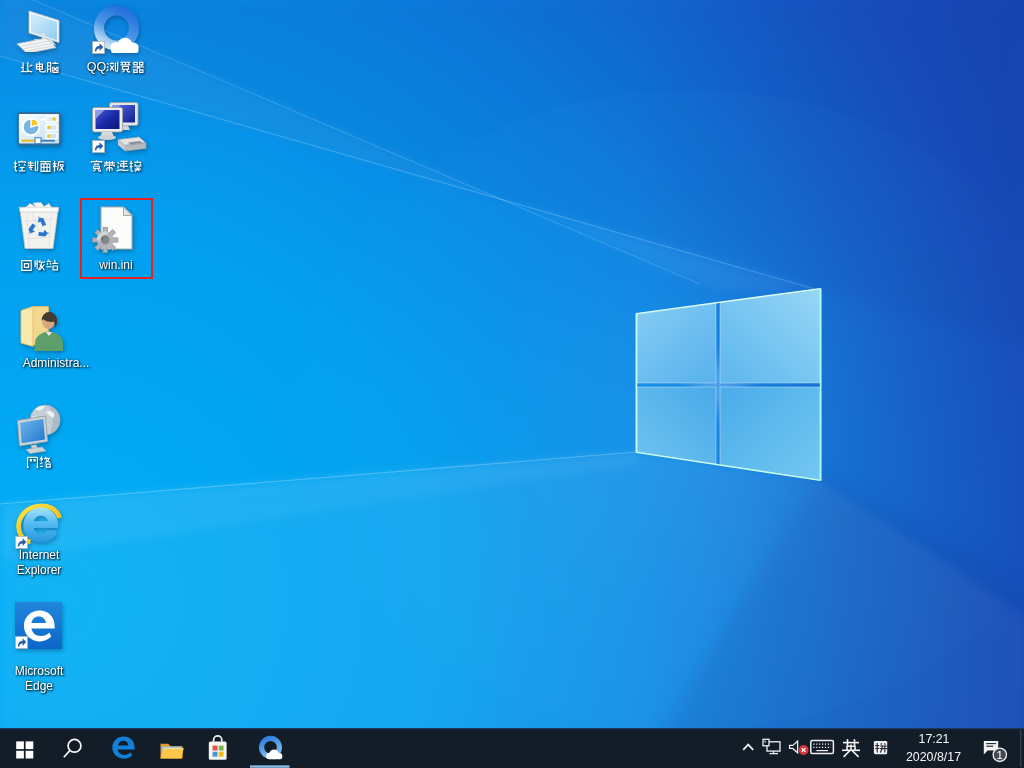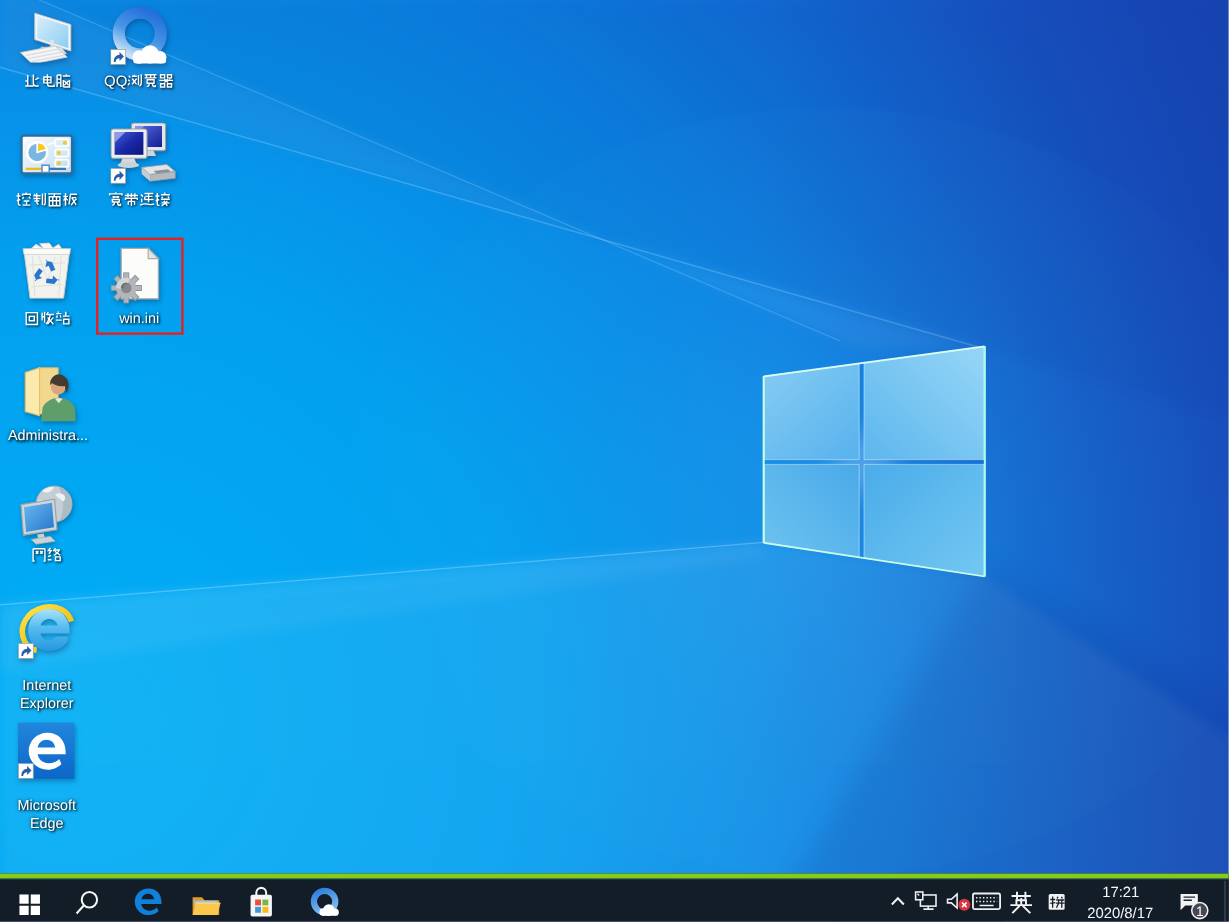--- a/index.html
+++ b/index.html
@@ -1,25 +1,25 @@
 <!DOCTYPE html>
 <html><head>
 <meta charset="utf-8">
 <style>
   html,body{margin:0;padding:0;width:1024px;height:768px;overflow:hidden;
     font-family:"Liberation Sans",sans-serif;}
-  #desk{position:relative;width:836px;height:768px;background:#8b5cf6;}
+  #desk{position:relative;width:836px;height:768px;background:#ef4444;}
   #wall{position:absolute;left:0;top:0;}
   .lbl{position:absolute;width:76px;text-align:center;color:#fff;font-size:12px;line-height:15px;
     text-shadow:1px 1px 2px rgba(0,0,0,.95),0 0 3px rgba(0,0,0,.6);letter-spacing:0;}
   .cjk{filter:drop-shadow(1px 1px 1px rgba(0,0,0,.85));vertical-align:middle;}
   #desk>svg.ic{filter:drop-shadow(1px 2px 2px rgba(0,25,55,.33));}
   #redbox{position:absolute;left:79.5px;top:198px;width:69px;height:77px;border:2.5px solid #e32222;}
   #taskbar{position:absolute;left:0;top:728px;width:1024px;height:40px;background:#121d28;
-    border-top:5px solid #84cc16;box-sizing:border-box;}
+    border-top:1px solid #84cc16;box-sizing:border-box;}
 </style>
 </head>
 <body>
 <div id="desk">
 <svg id="wall" width="1024" height="768" viewBox="0 0 1024 768">
   <defs>
     <radialGradient id="bg" gradientUnits="userSpaceOnUse" cx="60" cy="600" r="1250">
       <stop offset="0" stop-color="#00aef6"></stop>
       <stop offset="0.30" stop-color="#03a0ef"></stop>
       <stop offset="0.55" stop-color="#0b7fe0"></stop>
@@ -511,27 +511,27 @@
         <use href="#c-jie" fill="none" stroke="#fff" stroke-width="9"></use>
       </svg></div>
 <div class="lbl" style="left:1px;top:257.5px"><svg class="cjk" width="13" height="13" viewBox="0 0 100 100">
         <use href="#c-hui" fill="none" stroke="#fff" stroke-width="9"></use>
       </svg><svg class="cjk" width="13" height="13" viewBox="0 0 100 100">
         <use href="#c-shou" fill="none" stroke="#fff" stroke-width="9"></use>
       </svg><svg class="cjk" width="13" height="13" viewBox="0 0 100 100">
         <use href="#c-zhan" fill="none" stroke="#fff" stroke-width="9"></use>
       </svg></div>
 <div class="lbl" style="left:78px;top:257.5px">win.ini</div>
-<div class="lbl" style="left:2px;top:356px">Administra...</div>
+<div class="lbl" style="left:18px;top:356px">Administra...</div>
 <div class="lbl" style="left:1px;top:455px"><svg class="cjk" width="13" height="13" viewBox="0 0 100 100">
         <use href="#c-wang" fill="none" stroke="#fff" stroke-width="9"></use>
       </svg><svg class="cjk" width="13" height="13" viewBox="0 0 100 100">
         <use href="#c-luo" fill="none" stroke="#fff" stroke-width="9"></use>
       </svg></div>
-<div class="lbl" style="left:1px;top:564px">Internet<br>Explorer</div>
+<div class="lbl" style="left:1px;top:548px">Internet<br>Explorer</div>
 <div class="lbl" style="left:1px;top:664px">Microsoft<br>Edge</div>
 
 <div id="taskbar">
 <svg width="1024" height="40" viewBox="0 728 1024 40" style="position:absolute;left:0;top:-1px;">
   <rect x="0" y="728" width="1024" height="41" fill="#121d28"></rect>
   <rect x="0" y="728" width="1024" height="1.2" fill="#1c3b5c"></rect>
 
   <g fill="#ffffff">
     <rect x="16.2" y="741.4" width="7.7" height="7.7"></rect>
     <rect x="25.6" y="741.4" width="7.7" height="7.7"></rect>

